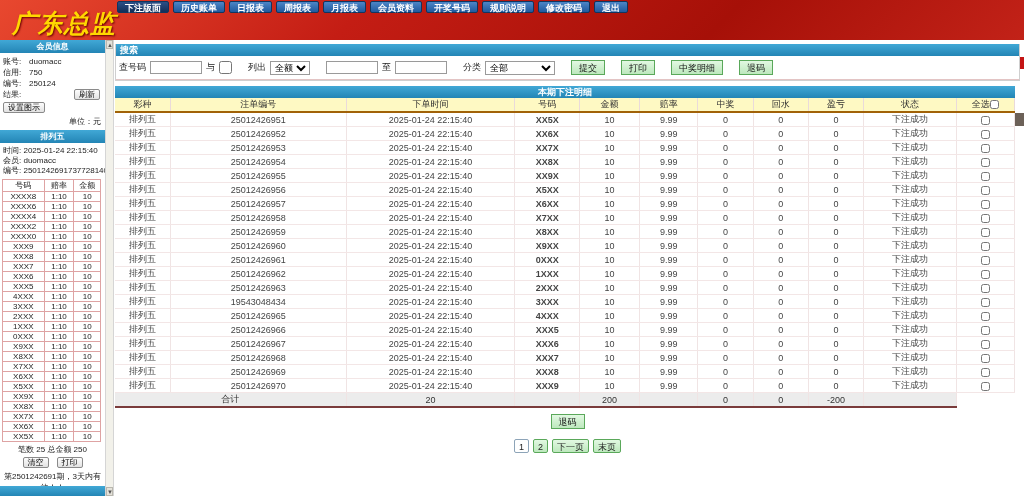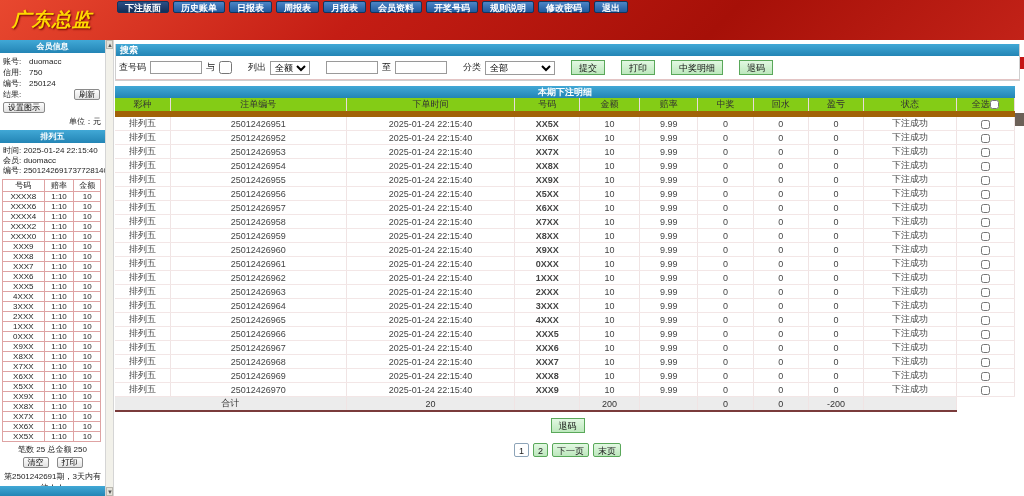--- a/index.html
+++ b/index.html
@@ -2,21 +2,21 @@
 <html><head>
 <meta charset="utf-8">
 <style>
   * { margin:0; padding:0; box-sizing:border-box; }
   html,body { width:1024px; height:496px; overflow:hidden; background:#fff;
     font-family:"Liberation Sans","DejaVu Sans",sans-serif; font-size:9px; color:#222; }
 
   
   .banner { display:flex; width:1024px; height:40px;
     background:linear-gradient(135deg,#e8482f 0%,#c41d14 35%,#a61008 70%,#c22218 100%); }
-  .logo { width:115px; padding:7px 0 0 12px; color:#ffd800; font-size:19px; font-weight:bold;
+  .logo { width:115px; padding:7px 0 0 12px; color:#ffd800; font-size:25px; font-weight:bold;
     font-style:italic; text-shadow:1px 1px 2px #600; letter-spacing:1px; white-space:nowrap; }
   .banner-right { flex:1; display:flex; flex-direction:column;gap:44px; }
   .tabs-row { height:14px; display:flex; gap:4px; padding:1px 0 0 2px; }
   .tab { display:inline-block; padding:1px 7px 0 7px; height:12px; line-height:11px;
     background:linear-gradient(#4d85c6,#205a9e); border:1px solid #11355f; border-radius:2px;
     color:#fff; font-weight:bold; cursor:pointer; white-space:nowrap; }
   .tab.active { background:linear-gradient(#2b4f86,#132f58); }
   .countdown-row { height:12px; background:#c41414; color:#3a0404; font-weight:bold;
     padding-left:262px; line-height:12px; }
   .subnav-row { height:14px; background:rgba(96,84,74,0.92); display:flex; align-items:center;
@@ -64,21 +64,21 @@
     border-bottom:1px solid #e3c4c4; background:#fff; }
   .search-form input[type=text] { width:52px; height:13px; border:1px solid #9a9a9a; font-size:9px; }
   .search-form select { height:14px; font-size:9px; border:1px solid #9a9a9a; background:#fff; }
   .green-btn { background:linear-gradient(#e2f8e2,#bde8bd); border:1px solid #5aa85a; border-radius:0;
     font-size:9px; padding:1px 7px; height:15px; cursor:pointer; color:#111; }
   .gap8 { width:8px; }
 
   .bets-box { margin-top:5px; }
   table.main-table { border-collapse:collapse; width:900px; table-layout:fixed; background:#fff; }
   table.main-table th { height:11px; font-weight:normal; color:#333;
-    border-bottom:6px solid #a16207; border-right:1px solid #eadada; background:#84cc16; }
+    border-bottom:2px solid #a16207; border-right:1px solid #eadada; background:#fef9c3; }
   table.main-table td { height:12px; text-align:center; border-bottom:1px solid #f3e6e6;
     border-right:1px solid #f0e4e4; color:#444; overflow:hidden; white-space:nowrap; }
   td.num-green { color:#009933; font-weight:bold; }
   tr.total-row td { background:#ececec; border-bottom:2px solid #7a3b3b; color:#333; }
   .main-table input[type=checkbox], .side-table input[type=checkbox] { width:9px; height:9px; vertical-align:middle; }
 
   .below-table { text-align:center; margin-top:6px; }
   .pagination { display:flex; justify-content:center; gap:4px; margin-top:10px; }
   .page-btn { min-width:12px; padding:1px 4px; height:14px; line-height:12px;
     background:linear-gradient(#e2f8e2,#bde8bd); border:1px solid #5aa85a; border-radius:2px;
@@ -530,21 +530,21 @@
               <td>10</td>
               <td>9.99</td>
               <td>0</td>
               <td>0</td>
               <td>0</td>
               <td>下注成功</td>
               <td><input type="checkbox" style=""></td>
             </tr>
             <tr>
               <td>排列五</td>
-              <td>25012426964</td>
+              <td>19543048434</td>
               <td>2025-01-24 22:15:40</td>
               <td class="num-green">3XXX</td>
               <td>10</td>
               <td>9.99</td>
               <td>0</td>
               <td>0</td>
               <td>0</td>
               <td>下注成功</td>
               <td><input type="checkbox" style=""></td>
             </tr>

